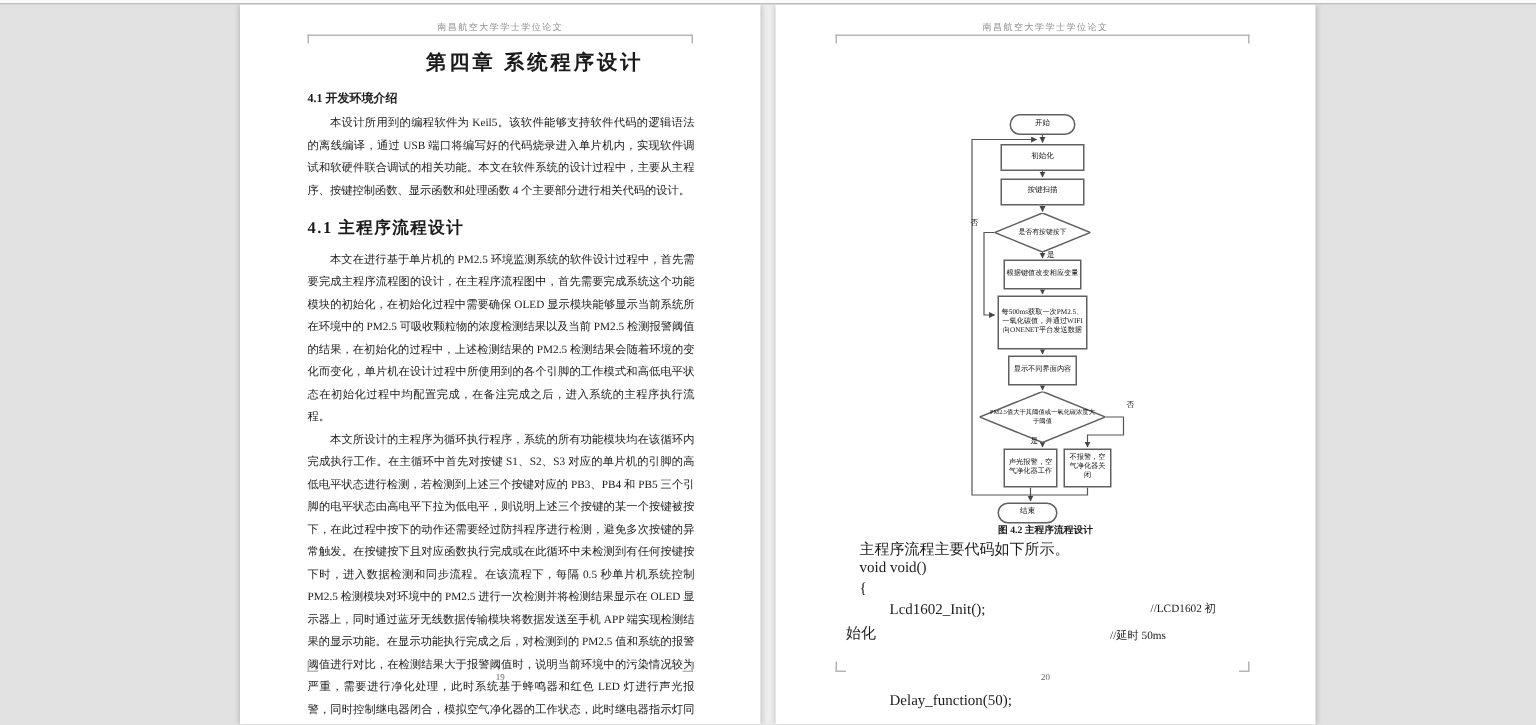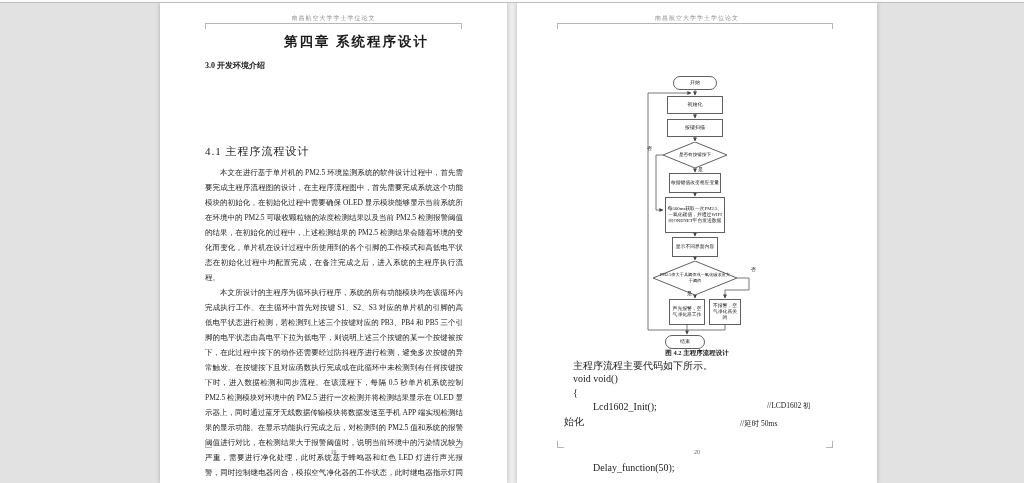--- a/index.html
+++ b/index.html
@@ -43,21 +43,21 @@
   }
 
   .chapter-title {
     position:absolute; top:30px; left:0; width:100%;
     text-align:center; font-size:13.5px; font-weight:bold; letter-spacing:2px;padding-left:46px;
   }
   .h-small {
     position:absolute; left:45px; font-size:8px; font-weight:bold;
   }
   .h-big {
-    position:absolute; left:45px; font-size:11px; font-weight:normal; letter-spacing:1px;
+    position:absolute; left:45px; font-size:11px; font-weight:bold; letter-spacing:1px;
   }
   .body-text {
     position:absolute; left:45px; width:258px;
     font-size:7.5px; line-height:15px; text-align:justify; text-justify:inter-ideograph;
   }
   .body-text p { text-indent:2em; }
   .page-right .body-text { left:40px; width:278px; }
 
   
   .flow-svg { position:absolute; left:0; top:0; pointer-events:none; }
@@ -88,22 +88,25 @@
 
 <div class="top-strip"></div>
 <div class="page-gap"></div>
 
 <div class="page page-left">
   <div class="doc-header">南昌航空大学学士学位论文</div>
   <div class="header-rule"></div>
 
   <div class="chapter-title">第四章  系统程序设计</div>
 
-  <div class="h-small" style="top:57px;">3.0 开发环境介绍</div>
+  <div class="h-small" style="top:57px;">4.1 开发环境介绍</div>
 
+  <div class="body-text" style="top:71px;">
+    <p>本设计所用到的编程软件为 Keil5。该软件能够支持软件代码的逻辑语法的离线编译，通过 USB 端口将编写好的代码烧录进入单片机内，实现软件调试和软硬件联合调试的相关功能。本文在软件系统的设计过程中，主要从主程序、按键控制函数、显示函数和处理函数 4 个主要部分进行相关代码的设计。</p>
+  </div>
 
   <div class="h-big" style="top:141px;">4.1 主程序流程设计</div>
 
   <div class="body-text" style="top:162px;">
     <p>本文在进行基于单片机的 PM2.5 环境监测系统的软件设计过程中，首先需要完成主程序流程图的设计，在主程序流程图中，首先需要完成系统这个功能模块的初始化，在初始化过程中需要确保 OLED 显示模块能够显示当前系统所在环境中的 PM2.5 可吸收颗粒物的浓度检测结果以及当前 PM2.5 检测报警阈值的结果，在初始化的过程中，上述检测结果的 PM2.5 检测结果会随着环境的变化而变化，单片机在设计过程中所使用到的各个引脚的工作模式和高低电平状态在初始化过程中均配置完成，在备注完成之后，进入系统的主程序执行流程。</p>
     <p>本文所设计的主程序为循环执行程序，系统的所有功能模块均在该循环内完成执行工作。在主循环中首先对按键 S1、S2、S3 对应的单片机的引脚的高低电平状态进行检测，若检测到上述三个按键对应的 PB3、PB4 和 PB5 三个引脚的电平状态由高电平下拉为低电平，则说明上述三个按键的某一个按键被按下，在此过程中按下的动作还需要经过防抖程序进行检测，避免多次按键的异常触发。在按键按下且对应函数执行完成或在此循环中未检测到有任何按键按下时，进入数据检测和同步流程。在该流程下，每隔 0.5 秒单片机系统控制 PM2.5 检测模块对环境中的 PM2.5 进行一次检测并将检测结果显示在 OLED 显示器上，同时通过蓝牙无线数据传输模块将数据发送至手机 APP 端实现检测结果的显示功能。在显示功能执行完成之后，对检测到的 PM2.5 值和系统的报警阈值进行对比，在检测结果大于报警阈值时，说明当前环境中的污染情况较为严重，需要进行净化处理，此时系统基于蜂鸣器和红色 LED 灯进行声光报警，同时控制继电器闭合，模拟空气净化器的工作状态，此时继电器指示灯同步点亮，反之若 PM2.5</p>
   </div>
 
   <div class="corner bl" style="left:45px; top:438px;"></div>
   <div class="corner br" style="left:295px; top:438px;"></div>

